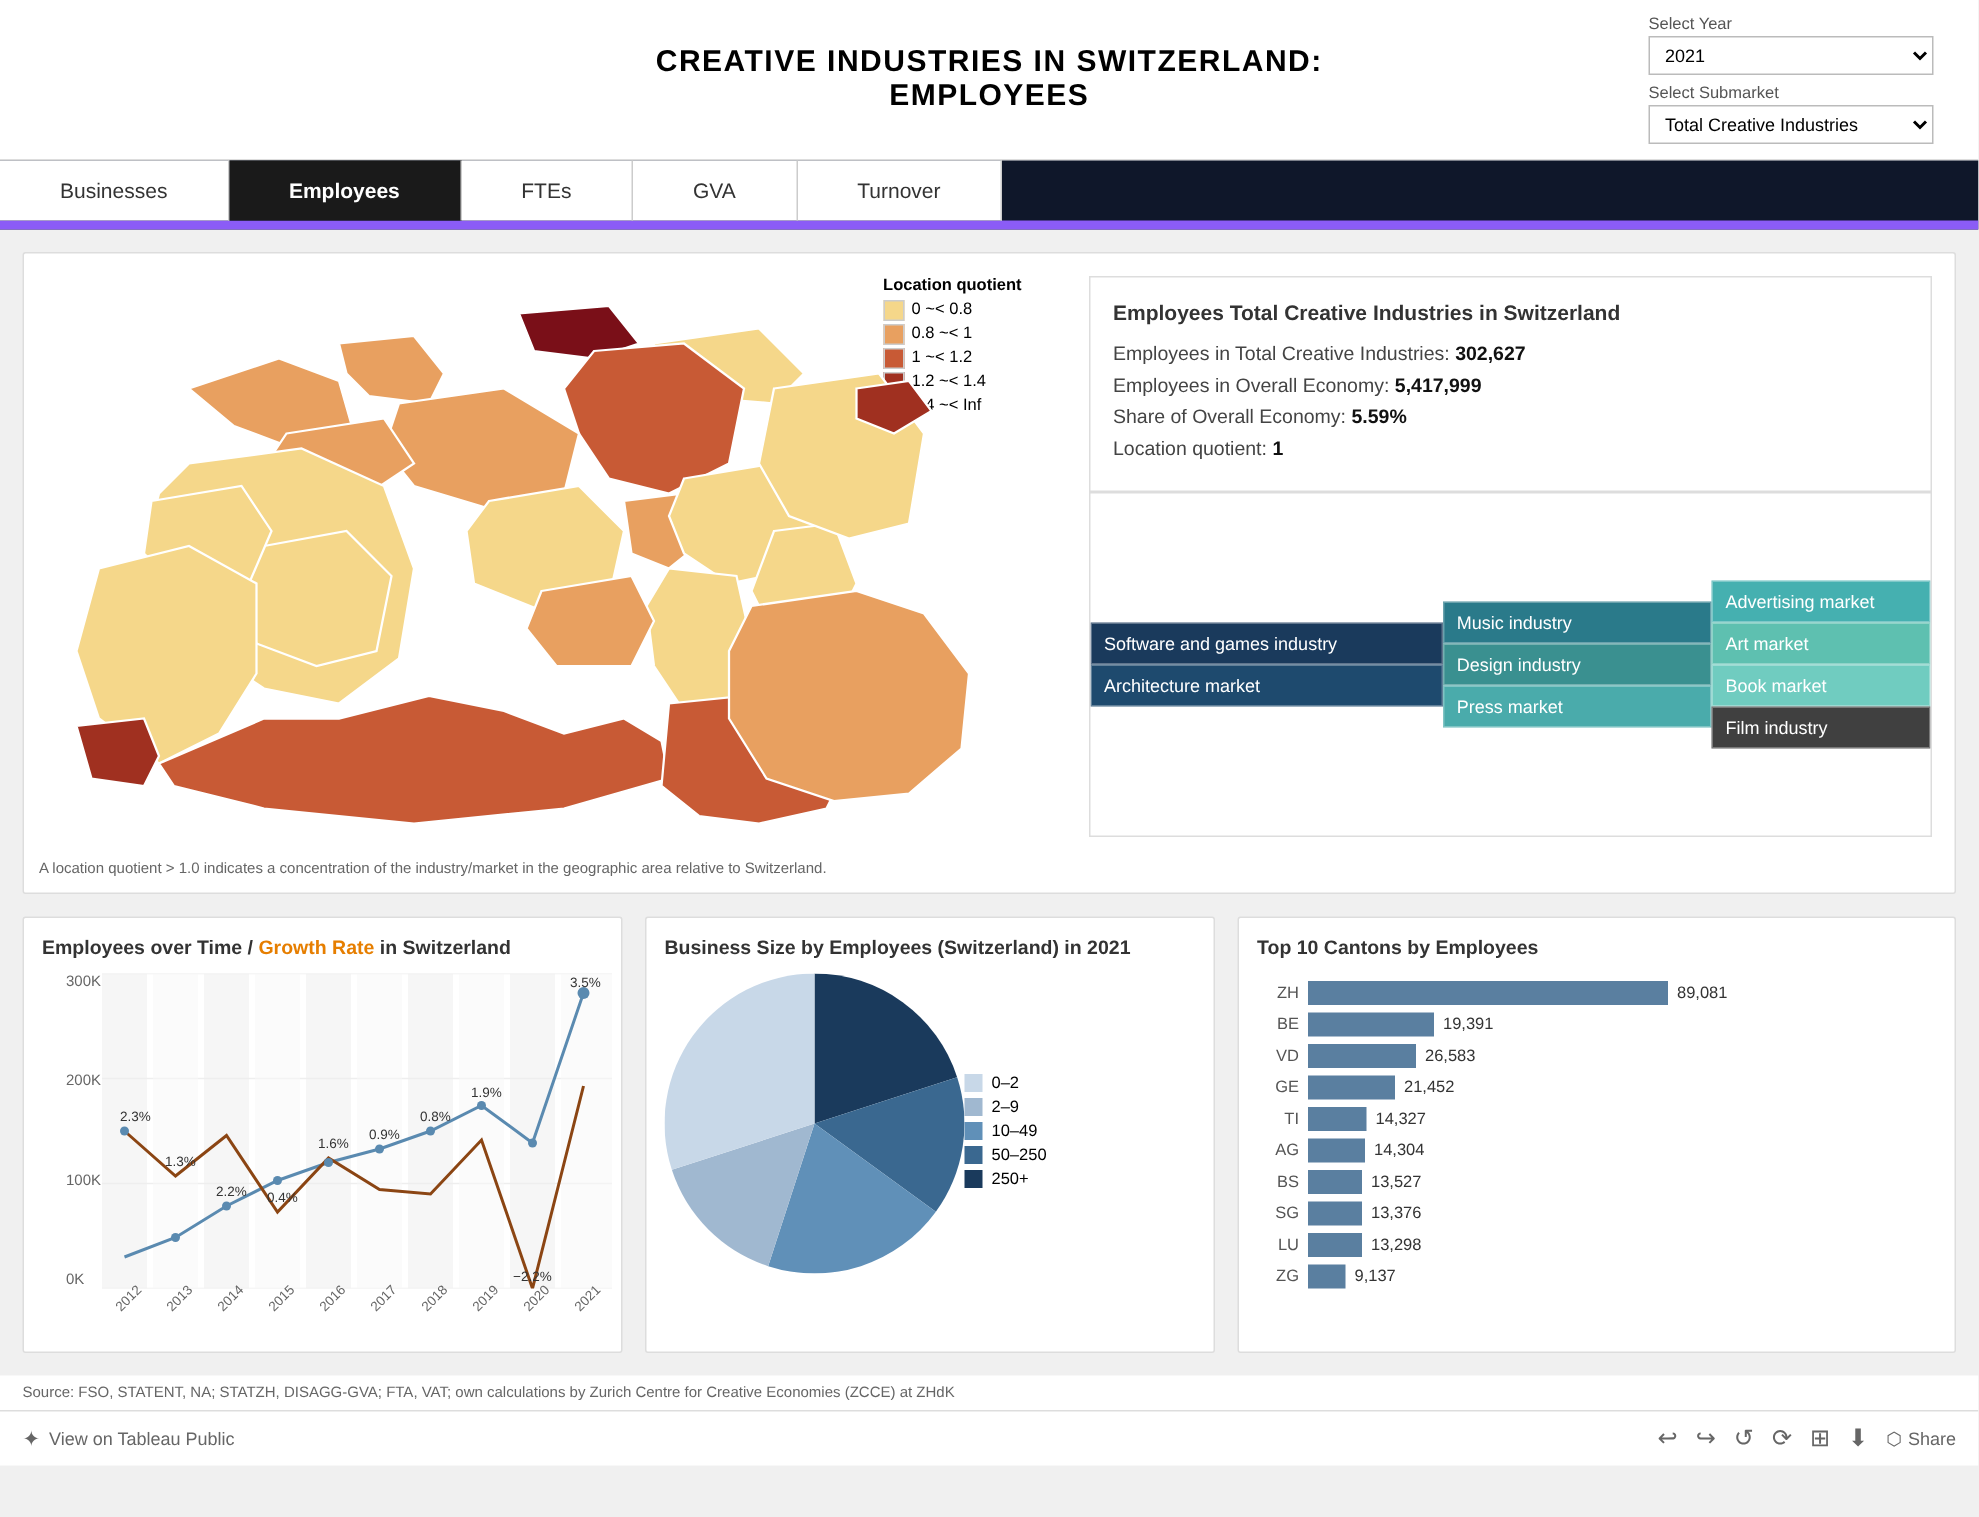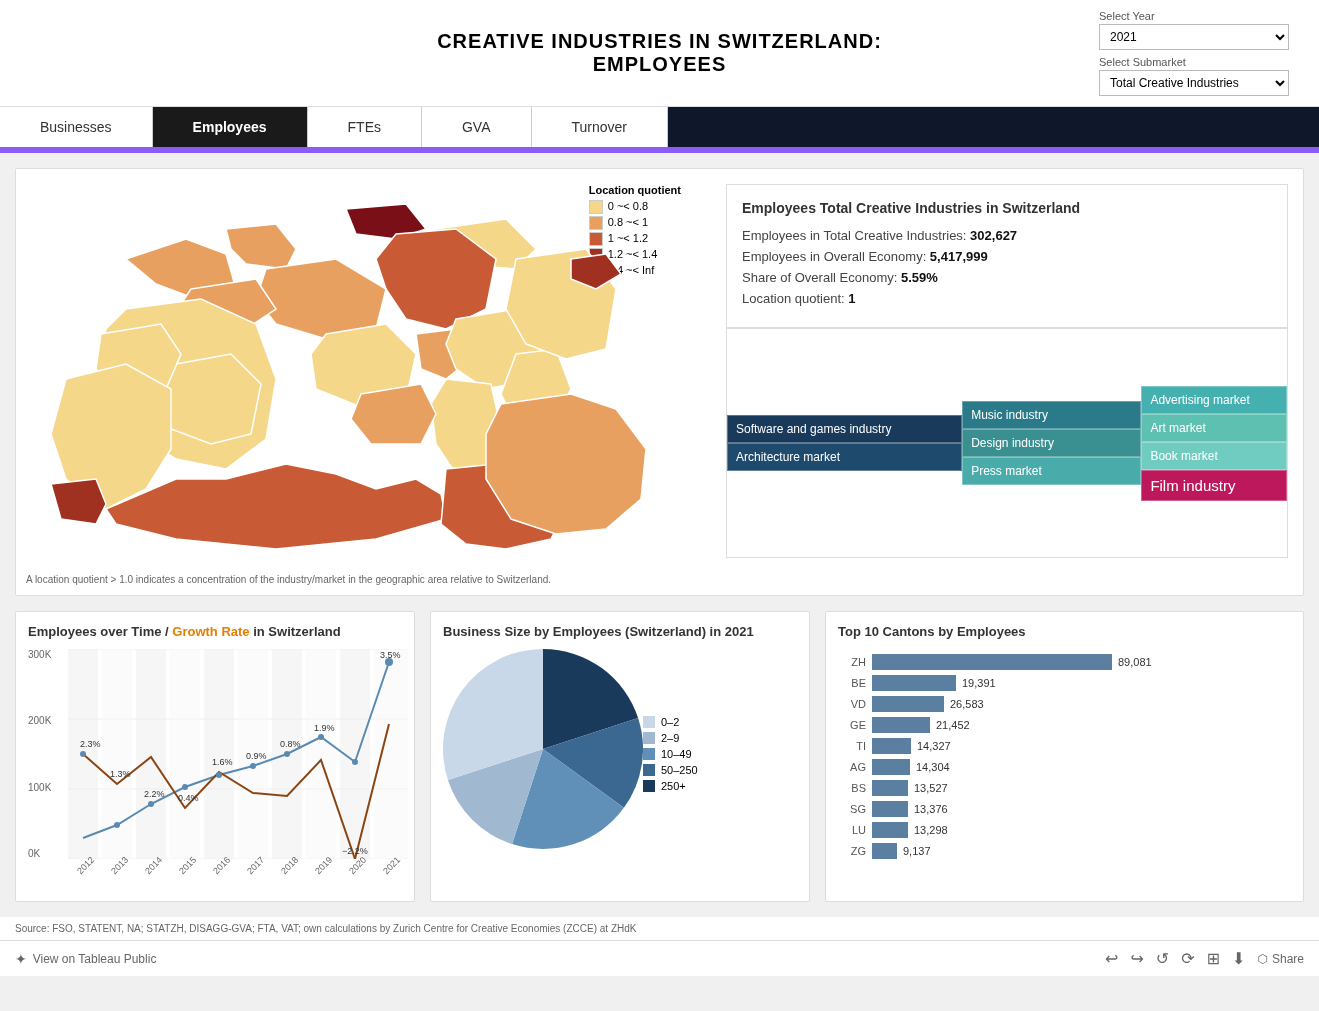--- a/index.html
+++ b/index.html
@@ -456,21 +456,21 @@
         <div class="treemap-col3">
           <div class="tm-cell" style="background:#45b0b0; height:30%; font-size:12px;">
             Advertising market
           </div>
           <div class="tm-cell" style="background:#5ec0b0; height:23%; font-size:12px;">
             Art market
           </div>
           <div class="tm-cell" style="background:#70ccc0; height:24%; font-size:12px;">
             Book market
           </div>
-          <div class="tm-cell" style="background:#be185d; height:23%; font-size:15px;">
+          <div class="tm-cell" style="background:#404040; height:23%; font-size:12px;">
             Film industry
           </div>
         </div>
       </div>
     </div>
   </div>
 
   <div class="bottom-section">
 
     <div class="chart-box line-chart-box">
@@ -518,21 +518,21 @@
           <text x="76" y="148" font-size="9" fill="#333">2.2%</text>
           <text x="110" y="152" font-size="9" fill="#333">0.4%</text>
           <text x="144" y="116" font-size="9" fill="#333">1.6%</text>
           <text x="178" y="110" font-size="9" fill="#333">0.9%</text>
           <text x="212" y="98" font-size="9" fill="#333">0.8%</text>
           <text x="246" y="82" font-size="9" fill="#333">1.9%</text>
           <text x="274" y="205" font-size="9" fill="#333">−2.2%</text>
           <text x="312" y="9" font-size="9" fill="#333">3.5%</text>
         </svg>
 
-        <div style="position:absolute; left:0; top:0; height:210px; display:flex; flex-direction:column; justify-content:space-between; font-size:10px; color:#666;">
+        <div style="position:absolute; left:16px; top:0; height:210px; display:flex; flex-direction:column; justify-content:space-between; font-size:10px; color:#666;">
           <span>300K</span>
           <span>200K</span>
           <span>100K</span>
           <span>0K</span>
         </div>
 
         <div style="position:absolute; left:40px; top:215px; width:340px; display:flex; justify-content:space-around; font-size:9px; color:#666;">
           <span style="transform:rotate(-45deg); transform-origin:top left; display:block; margin-top:5px;">2012</span>
           <span style="transform:rotate(-45deg); transform-origin:top left; display:block; margin-top:5px;">2013</span>
           <span style="transform:rotate(-45deg); transform-origin:top left; display:block; margin-top:5px;">2014</span>

